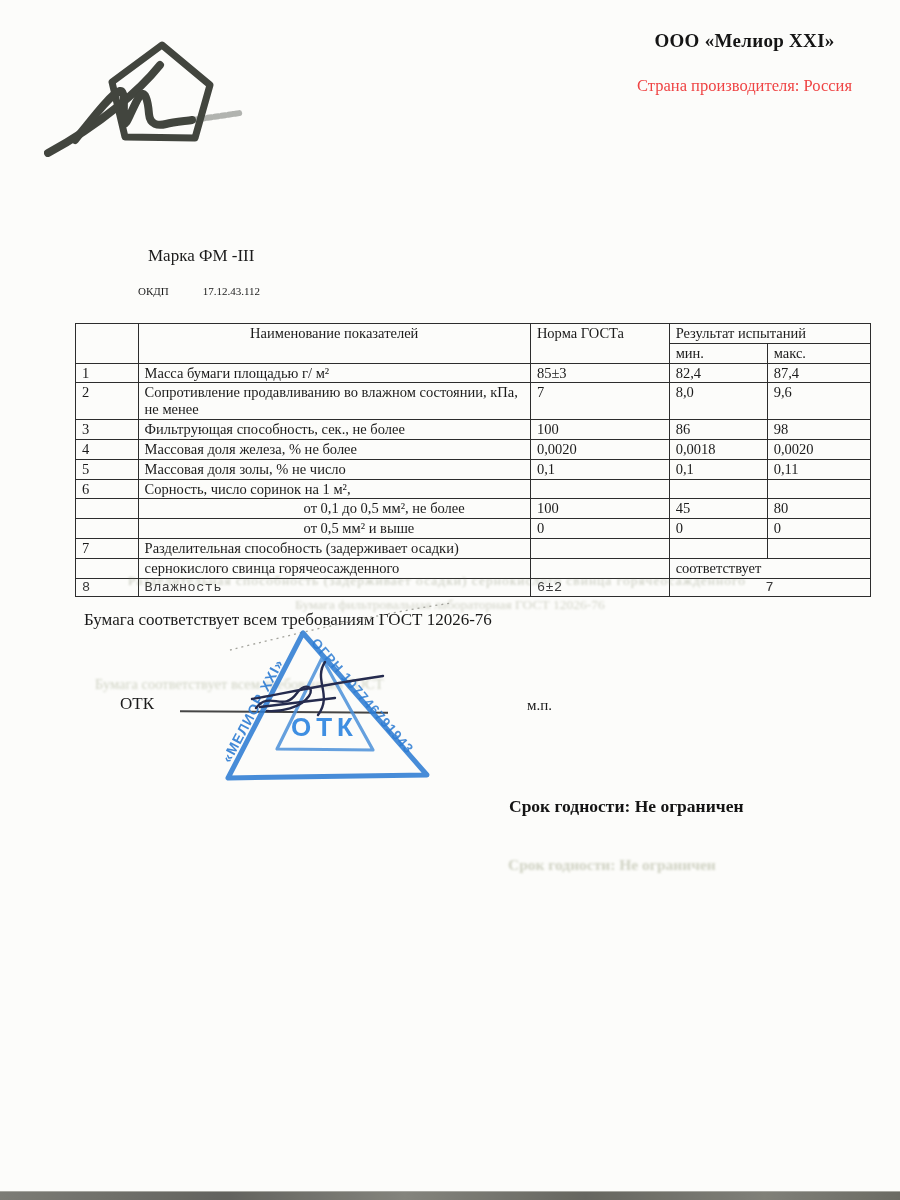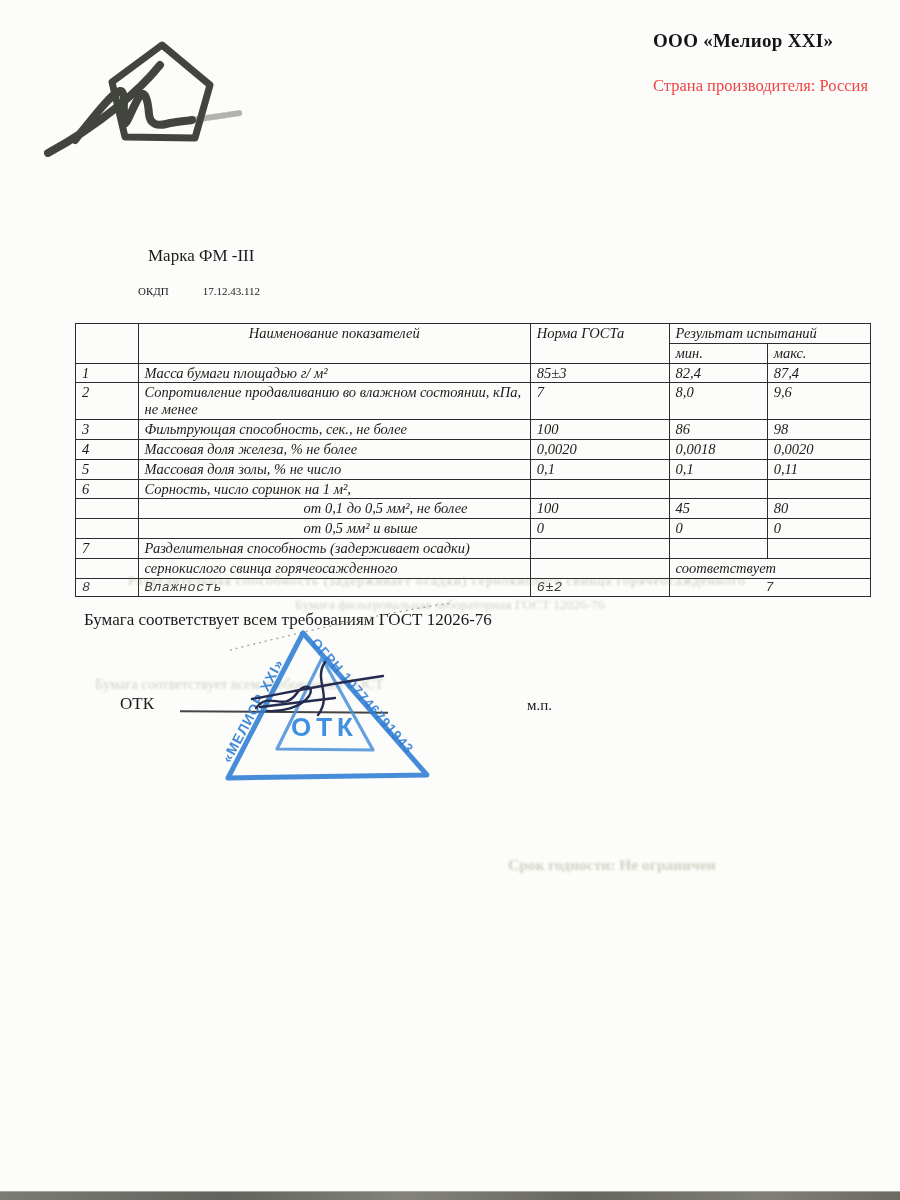--- a/index.html
+++ b/index.html
@@ -4,38 +4,38 @@
 <style>
   html,body { margin:0; padding:0; background:#e8e8e8; }
   .page {
     position:relative; width:900px; height:1200px;
     background:#fcfcfa; overflow:hidden;
     font-family:"Liberation Serif", serif; color:#1b1b1b;
   }
   .abs { position:absolute; }
 
   
-  .co-block { right:32px; top:30px; text-align:left; }
+  .co-block { right:48px; top:30px; text-align:center; }
   .co-name { font-size:19px; font-weight:bold; letter-spacing:.3px; color:#151515; }
   .co-country { font-size:16.5px; margin-top:24px; color:#ef4444; }
 
   
   .title-block { left:150px; top:154px; width:640px; text-align:center; }
   .t1 { font-size:19px; font-weight:bold; color:#141414; }
   .t2 { font-size:17px; margin-top:2px; }
   .t3 { font-size:17px; margin-top:2px; padding-left:52px; }
 
   .grade-line { left:148px; top:246px; font-size:17px; }
   .okdp-line  { left:138px; top:285px; font-size:11px; }
   .okdp-line .val { margin-left:34px; }
 
   
   .spec-table {
     border-collapse:collapse; width:796px; table-layout:fixed;
-    font-size:14.5px; color:#1b1b1b;font-style:italic;
+    font-size:14.5px; color:#1b1b1b;
   }
   .spec-table td, .spec-table th {
     border:1.5px solid #2d2d2d; padding:1px 6px; vertical-align:top;
     font-weight:normal; text-align:left; line-height:1.16; overflow:hidden;
   }
   .spec-table th.center { text-align:center; }
   .c-num { width:60px; }
   .c-name { width:376px; }
   .c-norm { width:133px; }
   .c-min { width:94px; }
@@ -213,16 +213,17 @@
 
   <svg class="abs" style="left:175px; top:595px;" width="300" height="215" viewBox="0 0 300 215">
     <g fill="none" stroke="#252b4e" stroke-width="2.4" stroke-linecap="round">
       <path d="M77,104 C120,96 170,86 208,81"></path>
       <path d="M81,113 C95,95 108,118 122,98 C130,87 140,92 134,101 C126,113 105,117 92,116"></path>
       <path d="M85,112 L160,103"></path>
       <path d="M150,67 C138,85 158,100 143,120"></path>
     </g>
   </svg>
 
+  <div class="abs shelf-life">Срок годности: Не ограничен</div>
 
   <div class="abs bottom-strip"></div>
 
 </div>
 
 </body></html>

